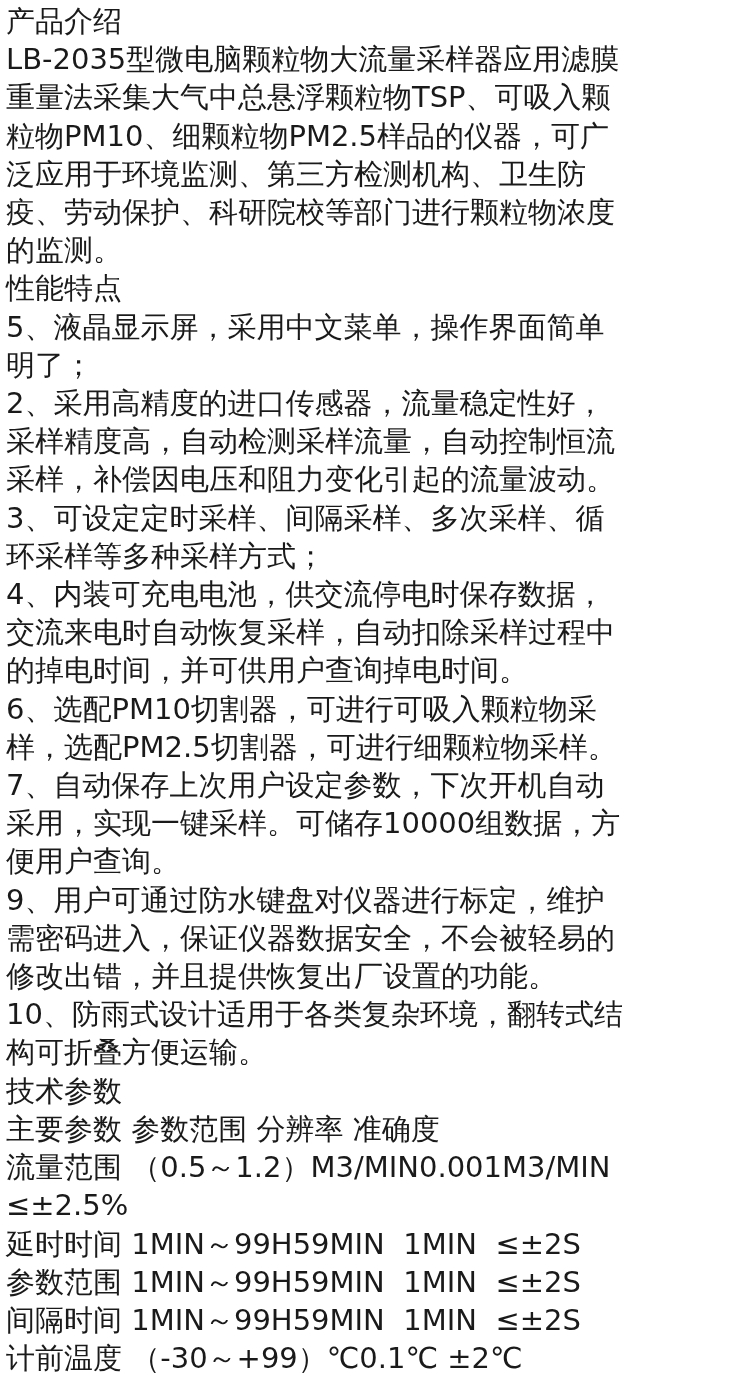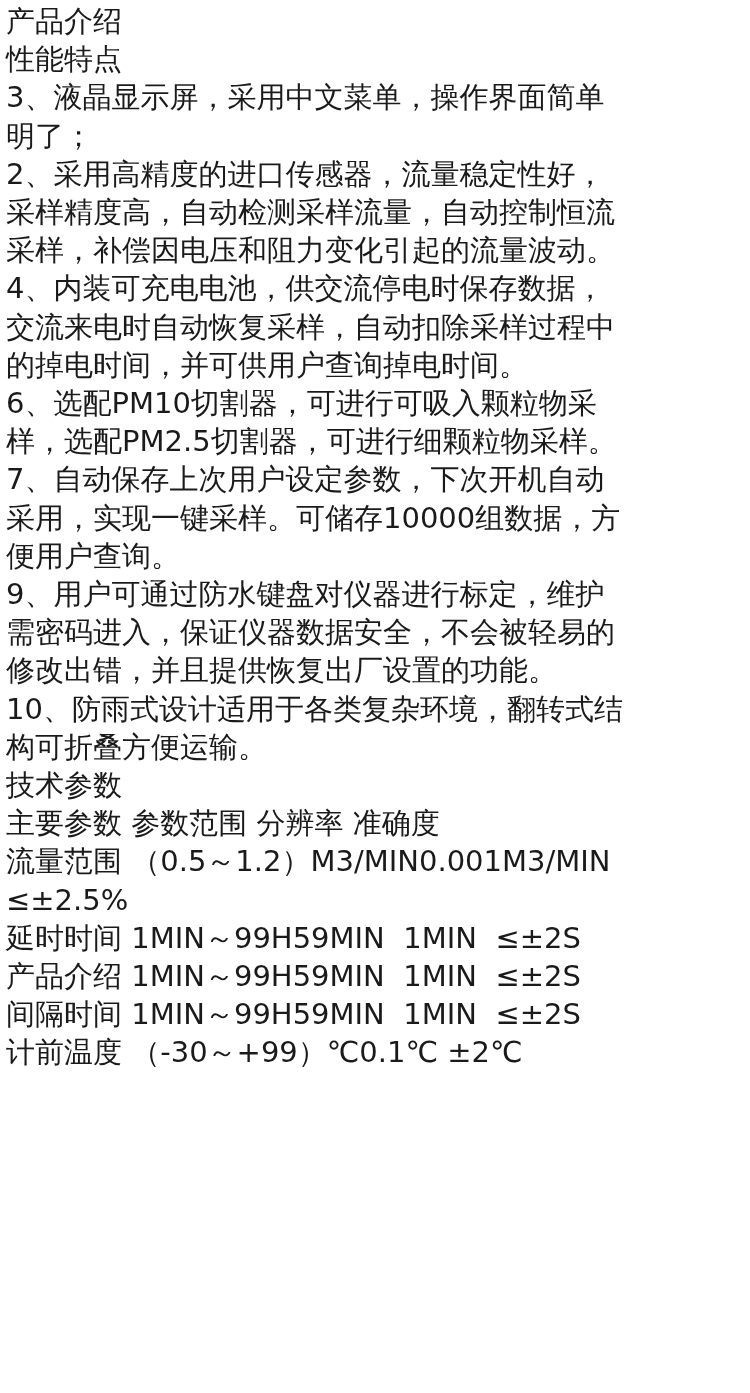--- a/index.html
+++ b/index.html
@@ -38,31 +38,33 @@
   .para {
     margin: 0;
   }
 </style>
 </head>
 <body>
 
 <div id="page">
 
   <div class="heading doc-line">产品介绍</div>
+  <div class="para doc-line">LB-2035型微电脑颗粒物大流量采样器应用滤膜重量法采集大气中总悬浮颗粒物TSP、可吸入颗粒物PM10、细颗粒物PM2.5样品的仪器，可广泛应用于环境监测、第三方检测机构、卫生防疫、劳动保护、科研院校等部门进行颗粒物浓度的监测。</div>
 
   <div class="heading doc-line">性能特点</div>
-  <div class="para doc-line">3、液晶显示屏，采用中文菜单，操作界面简单明了；</div>
+  <div class="para doc-line">5、液晶显示屏，采用中文菜单，操作界面简单明了；</div>
   <div class="para doc-line">2、采用高精度的进口传感器，流量稳定性好，采样精度高，自动检测采样流量，自动控制恒流采样，补偿因电压和阻力变化引起的流量波动。</div>
+  <div class="para doc-line">3、可设定定时采样、间隔采样、多次采样、循环采样等多种采样方式；</div>
   <div class="para doc-line">4、内装可充电电池，供交流停电时保存数据，交流来电时自动恢复采样，自动扣除采样过程中的掉电时间，并可供用户查询掉电时间。</div>
   <div class="para doc-line">6、选配PM10切割器，可进行可吸入颗粒物采样，选配PM2.5切割器，可进行细颗粒物采样。</div>
   <div class="para doc-line">7、自动保存上次用户设定参数，下次开机自动采用，实现一键采样。可储存10000组数据，方便用户查询。</div>
   <div class="para doc-line">9、用户可通过防水键盘对仪器进行标定，维护需密码进入，保证仪器数据安全，不会被轻易的修改出错，并且提供恢复出厂设置的功能。</div>
   <div class="para doc-line">10、防雨式设计适用于各类复杂环境，翻转式结构可折叠方便运输。</div>
 
   <div class="heading doc-line">技术参数</div>
   <div class="para doc-line">主要参数 参数范围 分辨率 准确度</div>
   <div class="para doc-line">流量范围 （0.5～1.2）M3/MIN0.001M3/MIN ≤±2.5%</div>
   <div class="para doc-line">延时时间 1MIN～99H59MIN  1MIN  ≤±2S</div>
-  <div class="para doc-line">产品介绍 1MIN～99H59MIN  1MIN  ≤±2S</div>
+  <div class="para doc-line">参数范围 1MIN～99H59MIN  1MIN  ≤±2S</div>
   <div class="para doc-line">间隔时间 1MIN～99H59MIN  1MIN  ≤±2S</div>
   <div class="para doc-line">计前温度 （-30～+99）℃0.1℃ ±2℃</div>
 
 </div>
 
 </body></html>

